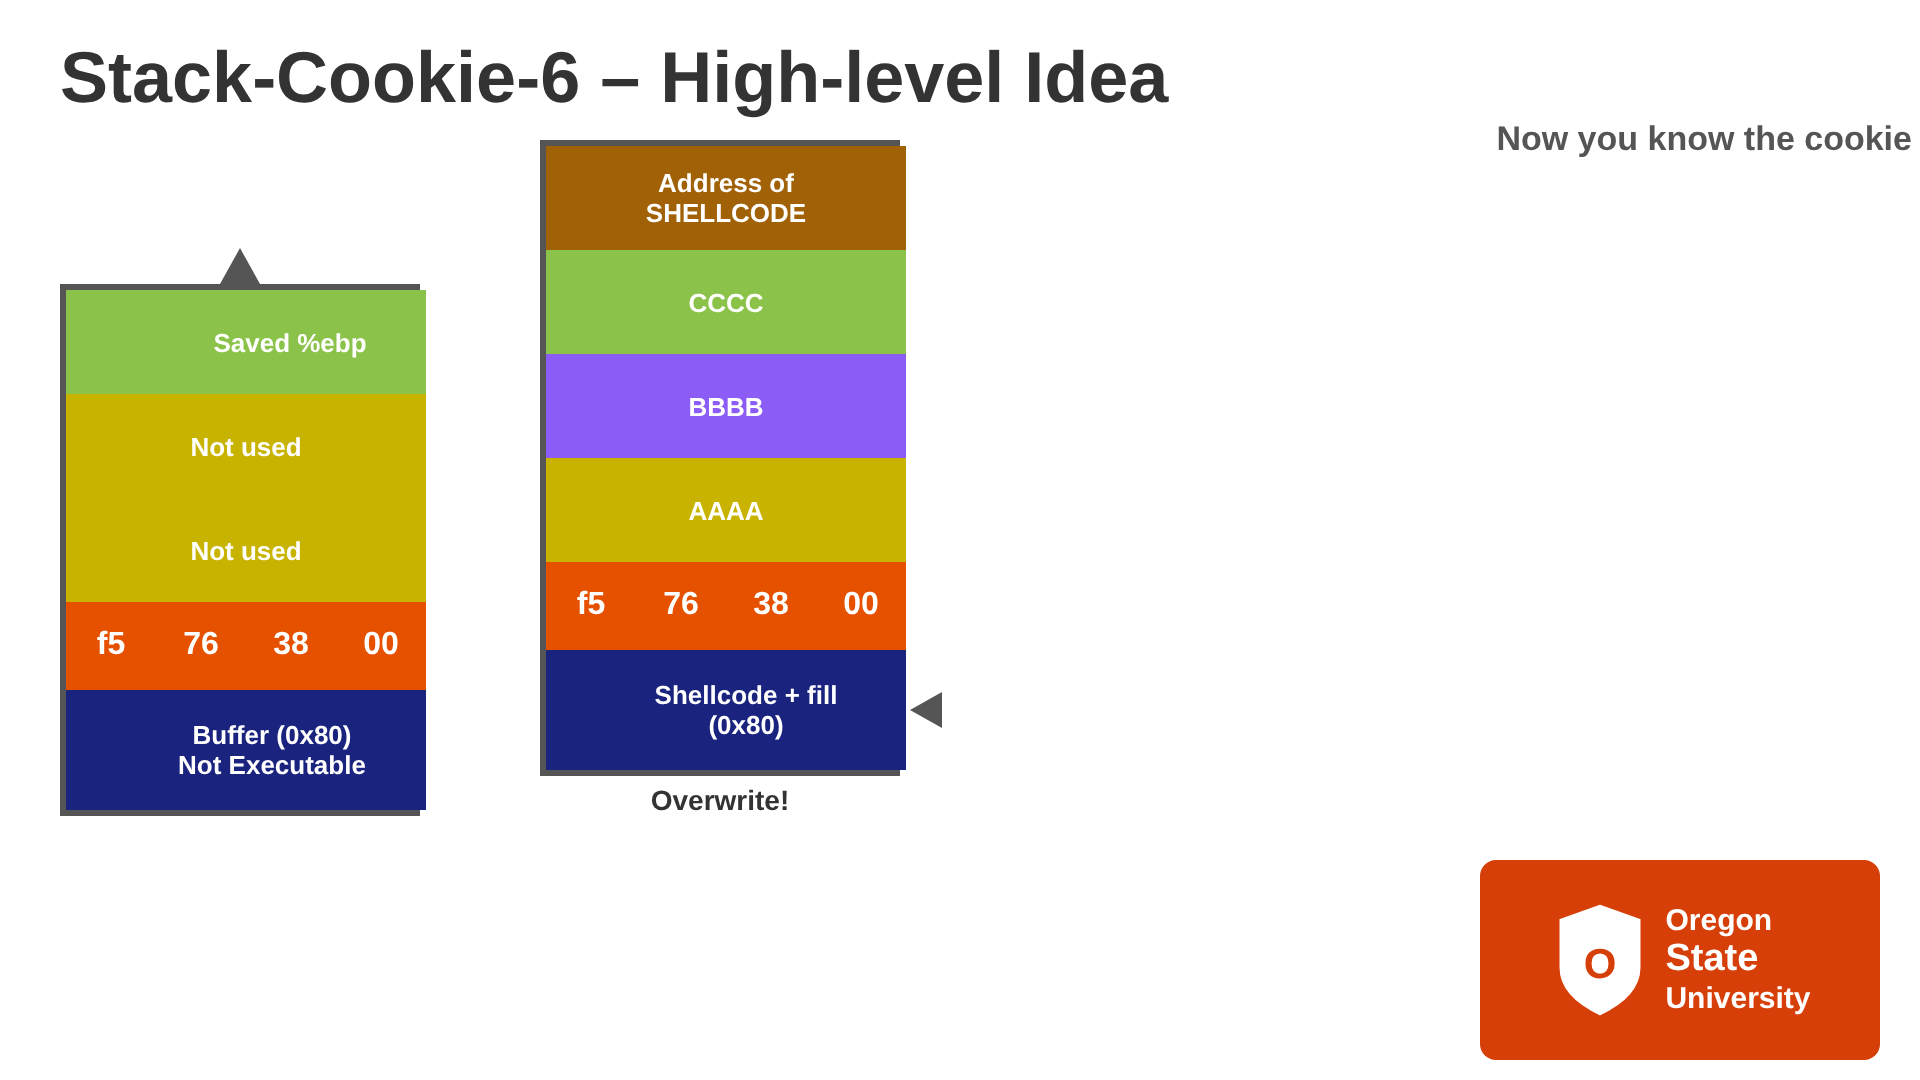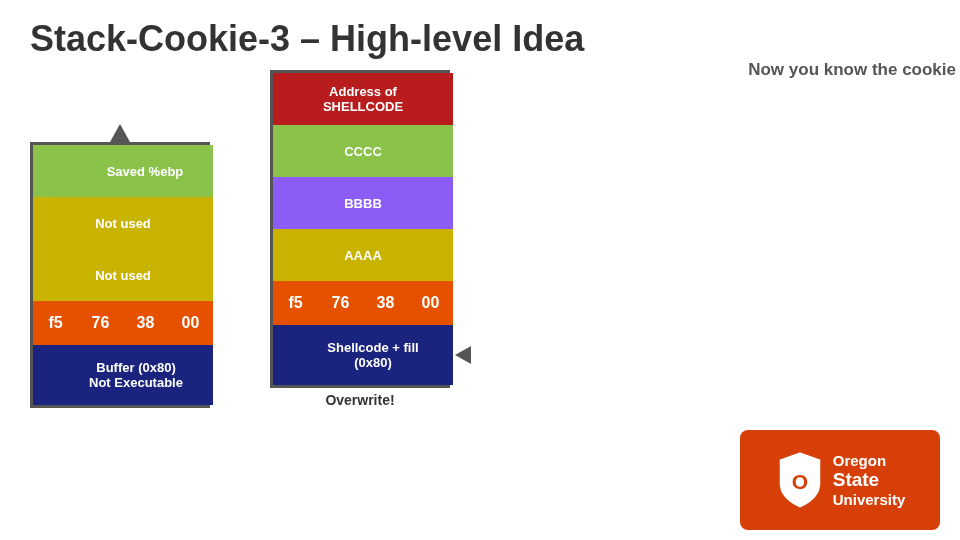--- a/index.html
+++ b/index.html
@@ -72,21 +72,21 @@
     .left-return { background: #4caf50; }
     .left-savedebp { background: #8bc34a; padding-left: 44px; }
     .left-notused { background: #c8b400; }
     .left-notused2 { background: #c8b400; }
     .left-cookie-f5 { background: #e65100; }
     .left-cookie-76 { background: #e65100; }
     .left-cookie-38 { background: #e65100; }
     .left-cookie-00 { background: #e65100; }
     .left-buffer { background: #1a237e; padding-left: 26px; }
     
-    .right-addrsh { background: #b91c1c; text-align: center; }
+    .right-addrsh { background: #a16207; text-align: center; }
     .right-cccc { background: #8bc34a; text-align: center; }
     .right-bbbb { background: #8b5cf6; }
     .right-aaaa { background: #c8b400; }
     .right-cookie-f5 { background: #e65100; }
     .right-cookie-76 { background: #e65100; }
     .right-cookie-38 { background: #e65100; }
     .right-cookie-00 { background: #e65100; }
     .right-shellcode { background: #1a237e; padding-left: 20px; }
 
     .border-box {
@@ -167,21 +167,21 @@
     .stacks-row {
       display: flex;
       flex-direction: row;
       gap: 60px;
       align-items: flex-end;
     }
   </style>
 </head>
 <body>
 
-<div class="title">Stack-Cookie-3 – High-level Idea</div>
+<div class="title">Stack-Cookie-6 – High-level Idea</div>
 
 <div class="content-area">
   <div class="stacks-row">
 
     <div class="stack-wrapper">
       <div class="arrow-up"></div>
       <div class="stack-col border-box">
         <div class="cell cell-full left-savedebp">Saved %ebp</div>
         <div class="cell cell-full left-notused">Not used</div>
         <div class="cell cell-full left-notused2">Not used</div>

